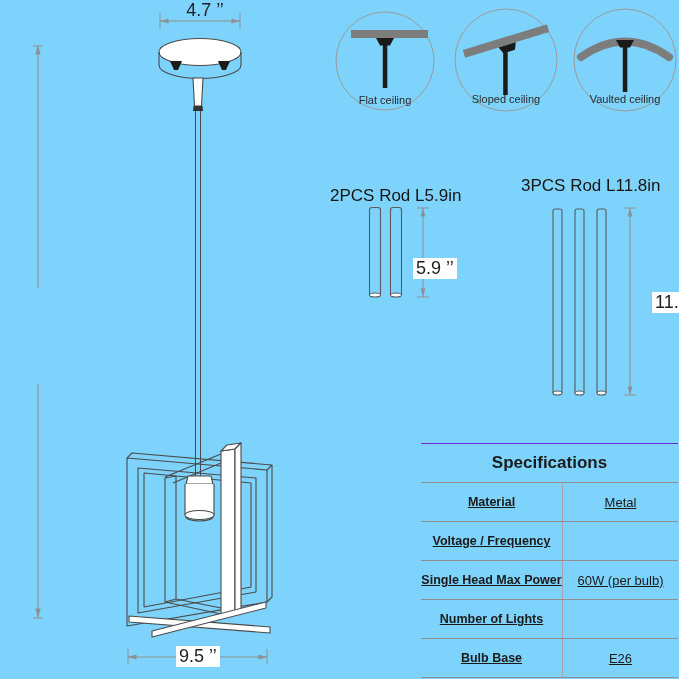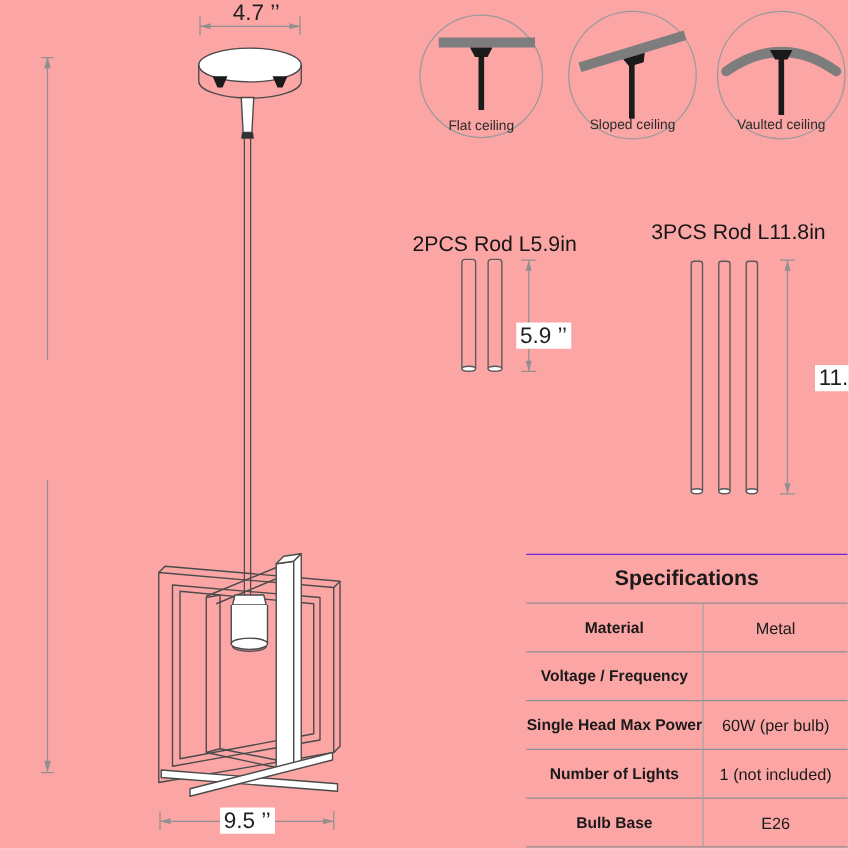--- a/index.html
+++ b/index.html
@@ -1,33 +1,33 @@
 <!DOCTYPE html>
 <html><head>
 <meta charset="utf-8">
 <style>
   html,body{margin:0;padding:0;background:#fff;}
   #canvas{
-    position:relative;width:679px;height:679px;background:#fca5a5;
+    position:relative;width:679px;height:679px;background:#7dd3fc;
     font-family:"Liberation Sans", sans-serif;color:#1a1a1a;overflow:hidden;
   }
   .abs{position:absolute;}
   .dimtext{font-size:18px;color:#1f1f1f;white-space:nowrap;}
   .centered{text-align:center;}
   .whitebg{background:#ffffff;padding:0 3px;}
   
   .ah-block{left:2px;top:293px;line-height:27px;font-size:18px;color:#1f1f1f;}
   .ah-title{font-size:19px;}
   
   .rod-title{font-size:17px;color:#161616;white-space:nowrap;}
   
   .spec-table{left:421px;top:443px;width:257px;border-top:1px solid #6d28d9;}
   .spec-title{height:38px;line-height:38px;text-align:center;font-weight:bold;
               font-size:17px;border-bottom:1px solid #8f8f8f;}
-  .spec-row{display:flex;height:38px;border-bottom:1px solid #8f8f8f;}
+  .spec-row{display:flex;height:38px;border-bottom:1px solid #8f8f8f;text-decoration:underline;}
   .spec-label{width:141px;border-right:1px solid #a5a5a5;display:flex;align-items:center;
               justify-content:center;font-weight:bold;font-size:12.5px;text-align:center;}
   .spec-value{flex:1;display:flex;align-items:center;justify-content:center;
               font-size:13px;text-align:center;}
   svg{display:block;}
   .ceil-label{font-size:11px;fill:#2b2b2b;}
 </style>
 </head>
 <body>
 
@@ -174,21 +174,20 @@
     </div>
     <div class="spec-row">
       <div class="spec-label">Voltage / Frequency</div>
     </div>
     <div class="spec-row">
       <div class="spec-label">Single Head Max Power</div>
       <div class="spec-value">60W (per bulb)</div>
     </div>
     <div class="spec-row">
       <div class="spec-label">Number of Lights</div>
-      <div class="spec-value">1 (not included)</div>
     </div>
     <div class="spec-row">
       <div class="spec-label">Bulb Base</div>
       <div class="spec-value">E26</div>
     </div>
   </div>
 
 </div>
 
 </body></html>

